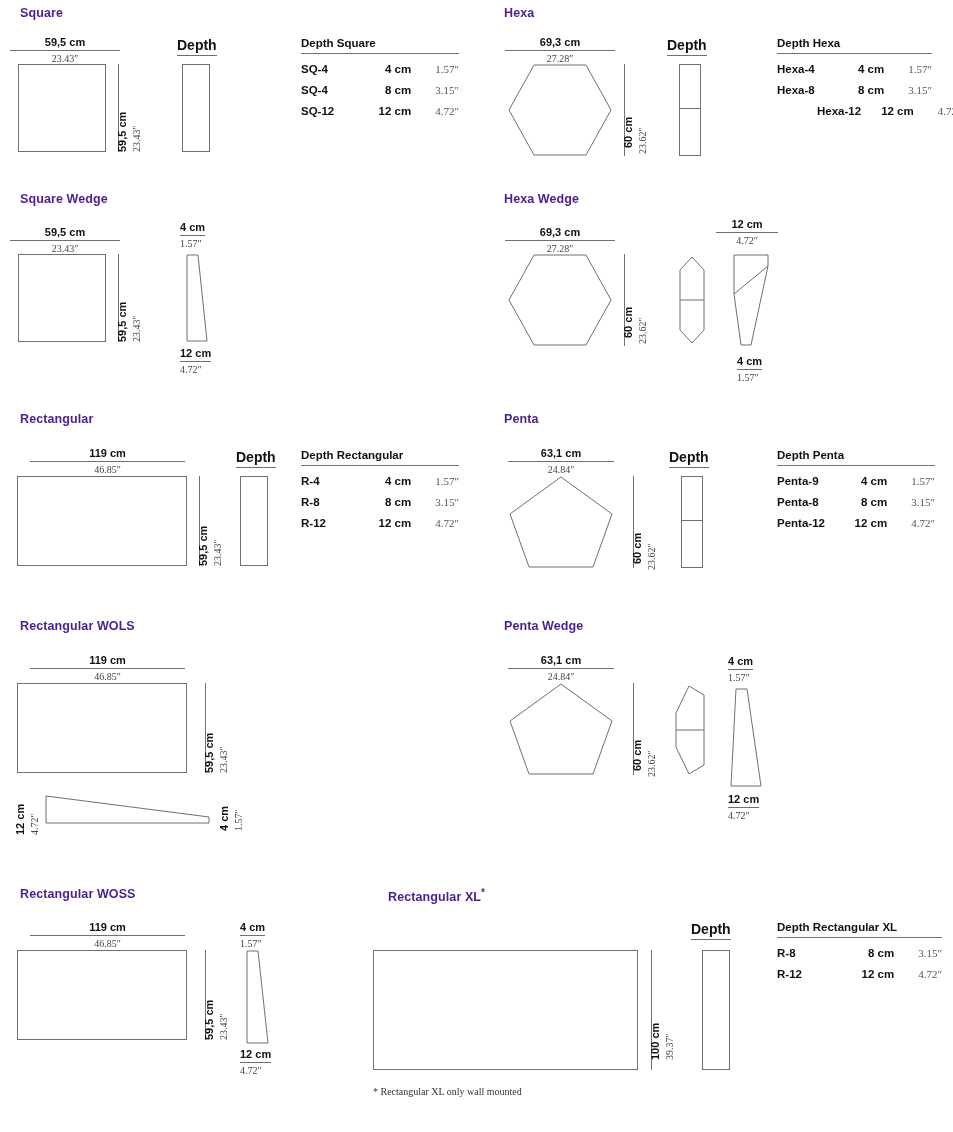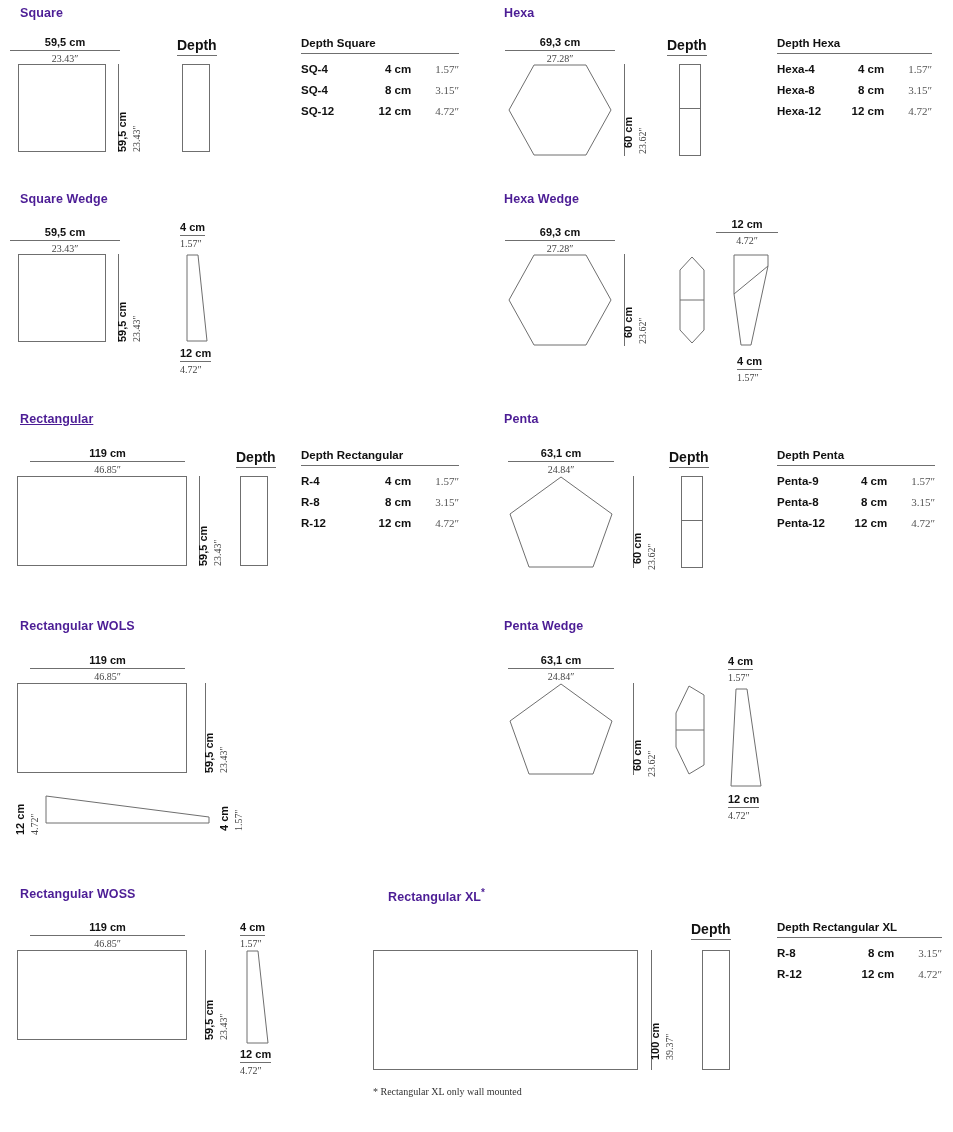--- a/index.html
+++ b/index.html
@@ -153,21 +153,21 @@
       <span class="dt-code" style="width:72px;">Hexa-4</span>
       <span class="dt-cm">4 cm</span>
       <span class="dt-in">1.57″</span>
     </div>
     <div class="dt-row">
       <span class="dt-code" style="width:72px;">Hexa-8</span>
       <span class="dt-cm">8 cm</span>
       <span class="dt-in">3.15″</span>
     </div>
     <div class="dt-row">
-      <span class="dt-code" style="width:72px;">Hexa-12</span>
+      <span class="dt-code" style="width:72px;margin-left:40px;">Hexa-12</span>
       <span class="dt-cm">12 cm</span>
       <span class="dt-in">4.72″</span>
     </div>
   </div>
 
   <div class="sec-title" style="left:20px; top:192px;">Square Wedge</div>
 
   <div class="dim-h" style="left:10px; top:226px; width:110px;">
     <span class="cm">59,5 cm</span>
     <span class="in">23.43″</span>
@@ -225,21 +225,21 @@
     <svg width="36" height="92" viewBox="0 0 36 92">
       <polygon points="1,1 35,1 35,12 18,91 8,91 1,40" fill="#ffffff" stroke="#6f6f6f" stroke-width="1"></polygon>
       <line x1="1" y1="40" x2="35" y2="12" stroke="#6f6f6f" stroke-width="1"></line>
     </svg>
   </div>
   <div class="dim-plain" style="left:737px; top:355px;">
     <span class="cm">4 cm</span>
     <span class="in">1.57″</span>
   </div>
 
-  <div class="sec-title" style="left:20px; top:412px;text-decoration:underline;">Rectangular</div>
+  <div class="sec-title" style="left:20px; top:412px;">Rectangular</div>
 
   <div class="dim-h" style="left:30px; top:447px; width:155px;">
     <span class="cm">119 cm</span>
     <span class="in">46.85″</span>
   </div>
   <div class="shape" style="left:17px; top:476px; width:170px; height:90px;"></div>
   <div class="vline" style="left:199px; top:476px; height:90px;"></div>
   <div class="dim-v" style="left:183px; top:476px;">
     <span class="rot" style="left:10px; top:90px;"><span class="cm">59,5 cm</span></span>
     <span class="rot" style="left:24px; top:90px;"><span class="in">23.43″</span></span>

